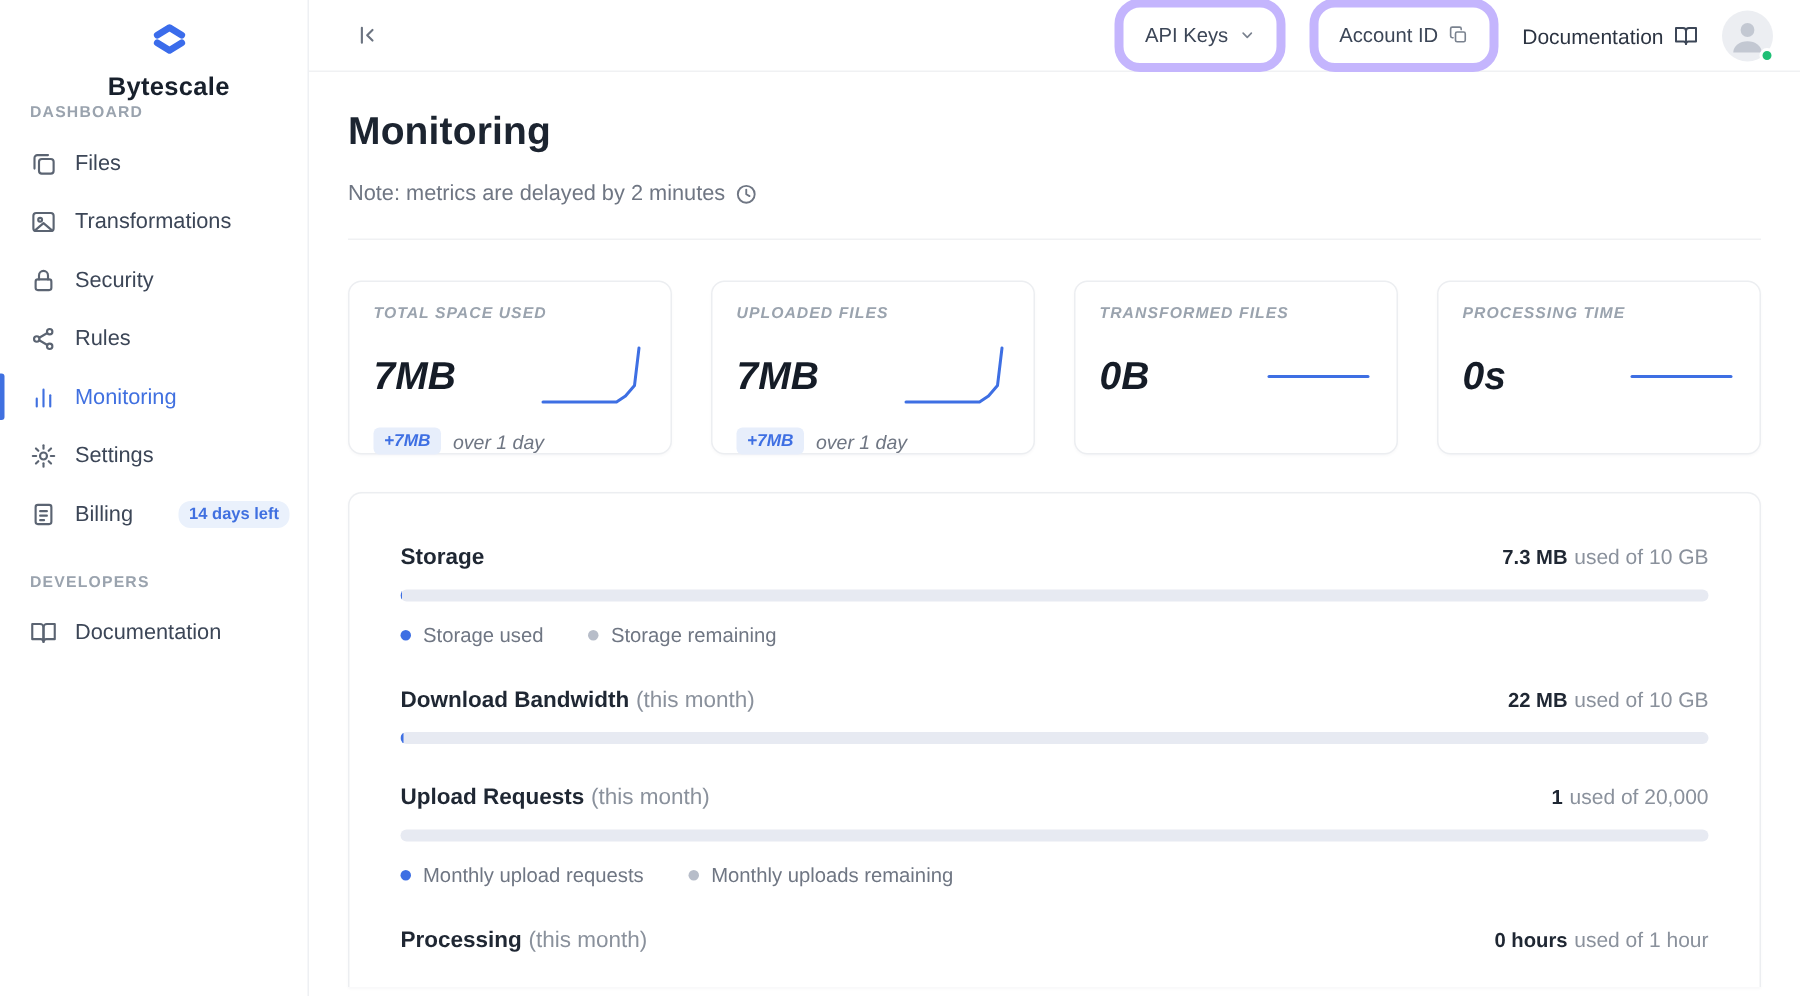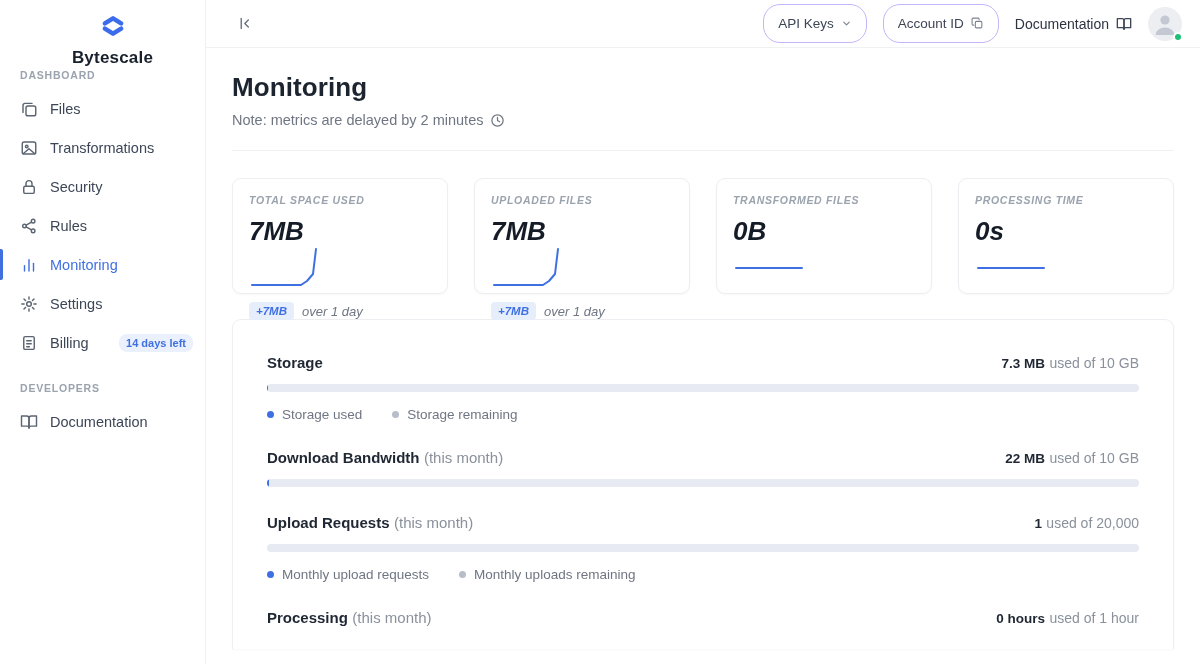--- a/index.html
+++ b/index.html
@@ -24,42 +24,42 @@
   .side-badge { margin-left:auto; margin-right:12px; font-size:11px; font-weight:700; color:#4070e0;
     background:#eaf1fc; border-radius:8px; padding:3px 7px; white-space:nowrap; }
 
   
   .main-col { flex:1; display:flex; flex-direction:column; min-width:0; }
   .topbar { height:48px; flex:0 0 48px; border-bottom:1px solid #f0f1f3; display:flex; align-items:center;
     padding:0 18px 0 26px; }
   .collapse-btn { width:26px; height:26px; display:flex; align-items:center; justify-content:center;
     color:#6b7380; cursor:pointer; }
   .topbar-right { margin-left:auto; display:flex; align-items:center; gap:16px; }
-  .pill { display:flex; align-items:center; gap:7px; border:1px solid #c4b5fd; border-radius:17px;
+  .pill { display:flex; align-items:center; gap:7px; border:6px solid #c4b5fd; border-radius:17px;
     padding:11px 14px; font-size:13.5px; color:#3c4657; background:#fff; cursor:pointer; }
   .pill .ic { color:#7a828f; display:flex; }
   .doc-link { display:flex; align-items:center; gap:7px; font-size:14px; color:#2c3442; cursor:pointer; }
   .doc-link .ic { color:#3c4657; display:flex; }
   .avatar { position:relative; width:34px; height:34px; border-radius:50%; background:#eceef2;
     display:flex; align-items:flex-end; justify-content:center; overflow:visible; cursor:pointer; }
   .status-dot { position:absolute; right:-1px; bottom:-1px; width:10px; height:10px; border-radius:50%;
     background:#1fbf75; border:2px solid #fff; }
 
   .content { flex:1; overflow:hidden; padding:24px 26px 0 26px; }
   .page-title { font-size:26px; font-weight:700; color:#1c2430; letter-spacing:.1px; }
-  .page-note { margin-top:9px; font-size:14.5px; color:#6f7683; display:flex; align-items:center; gap:7px;text-align:right; }
+  .page-note { margin-top:18px; font-size:14.5px; color:#6f7683; display:flex; align-items:center; gap:7px;text-align:right; }
   .page-note .ic { color:#6f7683; display:flex; }
   .hr { border-top:1px solid #f0f1f3; margin:22px 0 0 0; }
 
   
   .stat-row { display:flex; gap:26px; margin-top:27px; }
   .stat-card { flex:1; border:1px solid #eceef1; border-radius:9px; background:#fff; padding:15px 16px 14px 16px;
     height:116px; box-shadow:0 1px 2px rgba(20,30,60,.03); position:relative;font-style:italic; }
   .stat-label { font-size:10.5px; font-weight:700; letter-spacing:.7px; color:#9aa3ae; }
-  .stat-value-row { display:flex; align-items:flex-start; justify-content:space-between; margin-top:12px;flex-direction:column; }
+  .stat-value-row { display:flex; align-items:center; justify-content:space-between; margin-top:12px; }
   .stat-value { font-size:26px; font-weight:700; color:#151c27; line-height:1; }
   .spark { width:72px; height:46px; }
   .stat-badge-row { display:flex; align-items:center; gap:8px; margin-top:12px; font-size:13px; color:#6f7683; }
   .delta-badge { font-size:11.5px; font-weight:700; color:#3e6fe3; background:#e7eefb; border-radius:4px;
     padding:3px 7px; }
 
   
   .usage-panel { margin-top:25px; border:1px solid #eceef1; border-radius:9px 9px 0 0; border-bottom:none;
     background:#fff; padding:34px 34px 0 34px; height:330px; box-shadow:0 1px 2px rgba(20,30,60,.03); }
   .usage-section { margin-bottom:27px; }

